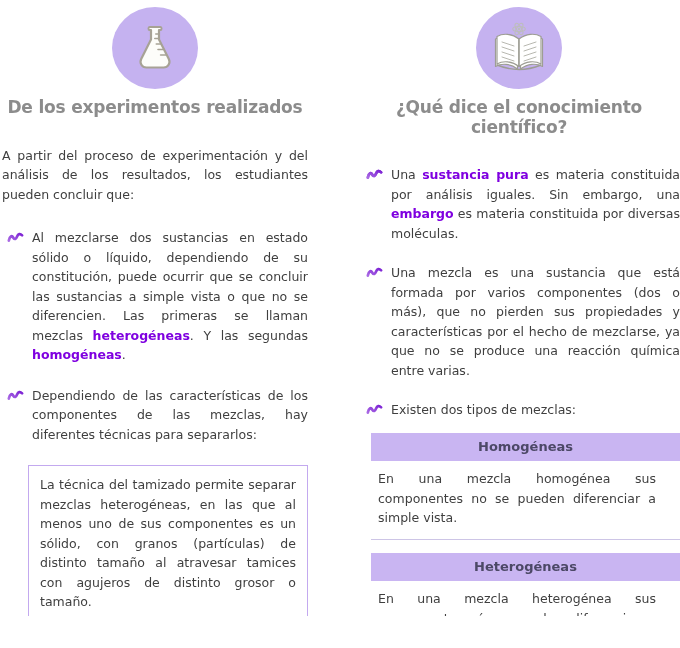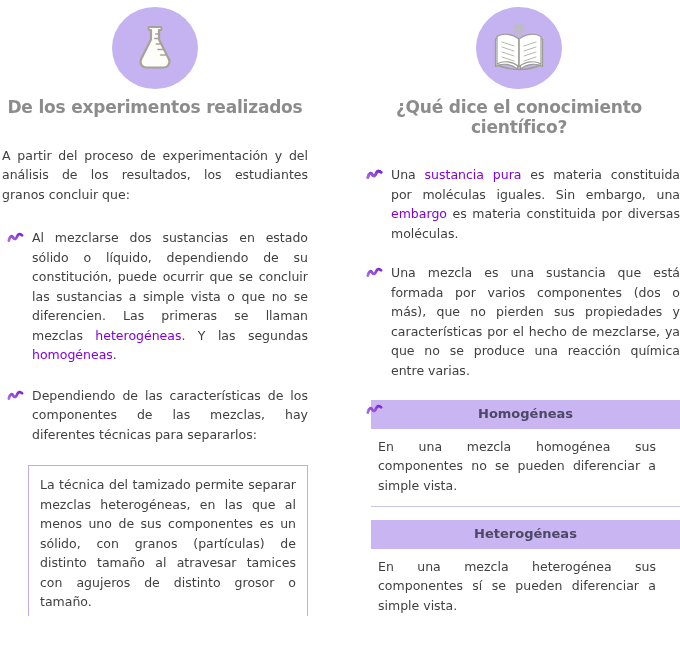--- a/index.html
+++ b/index.html
@@ -21,21 +21,21 @@
     letter-spacing:-0.2px;
   }
   .intro{margin:28px 0 0 0;text-align:justify;}
   .bullets{list-style:none;margin:24px 0 0 0;padding:0;}
   .bullets li{position:relative;padding-left:30px;margin-bottom:21px;text-align:justify;}
   .col-right .bullets{margin-top:28px;}
   .col-right .bullets li{padding-left:33px;margin-bottom:20px;}
   .col-right .bullets li.last{margin-bottom:12px;}
   .marker{position:absolute;left:5px;top:2px;width:18px;height:14px;}
   .col-right .marker{left:8px;}
-  .kw{color:#7f00e0;font-weight:normal;}
+  .kw{color:#7f00e0;font-weight:bold;}
   .note-box{
     margin:16px 0 0 26px;border:1px solid #c3a9ef;
     padding:9px 11px 10px 11px;text-align:justify;
   }
   .mix-section{margin:13px 0 0 13px;border-bottom:1px solid #cdc5e6;}
   .mix-head{
     background:#c9b5f2;color:#4c4866;font-weight:bold;font-size:13px;
     text-align:center;padding:4px 0 5px 0;
   }
   .mix-body{margin:0;padding:8px 24px 11px 7px;text-align:justify;}
@@ -62,21 +62,21 @@
     <div class="col-header">
       <div class="icon-circle">
         <svg width="44" height="48" viewBox="0 0 44 48">
           <path d="M16.5 3 h11 c1.2 0 1.2 3 0 3 h-1.5 v9.5 l9.8 19.5 c2 4 -0.8 8.5 -5.2 8.5 h-17.2 c-4.4 0 -7.2 -4.5 -5.2 -8.5 l9.8 -19.5 v-9.5 h-1.5 c-1.2 0 -1.2 -3 0 -3 z" fill="#fdfdfa" stroke="#a7a295" stroke-width="2.2" stroke-linejoin="round"></path>
           <path d="M26 10 h-3.2 M26 14.5 h-4.2 M27.5 20 h-4.2 M30 25.5 h-5 M32.8 31 h-5.2" stroke="#a7a295" stroke-width="1.6" fill="none" stroke-linecap="round"></path>
         </svg>
       </div>
       <h2 class="col-title">De los experimentos realizados</h2>
     </div>
 
-    <p class="intro">A partir del proceso de experimentación y del análisis de los resultados, los estudiantes granos concluir que:</p>
+    <p class="intro">A partir del proceso de experimentación y del análisis de los resultados, los estudiantes pueden concluir que:</p>
 
     <ul class="bullets">
       <li>
         <svg class="marker">
             <use href="#squiggle"></use>
           </svg>
         <span><span>Al mezclarse dos sustancias en estado sólido o líquido, dependiendo de su constitución, puede ocurrir que se concluir las sustancias a simple vista o que no se diferencien. Las primeras se llaman mezclas </span><span class="kw">heterogéneas</span><span>. Y las segundas </span><span class="kw">homogéneas</span><span>.</span></span>
       </li>
       <li>
         <svg class="marker">
@@ -123,32 +123,33 @@
     <ul class="bullets">
       <li>
         <svg class="marker">
             <use href="#squiggle"></use>
           </svg>
       </li>
       <li>
         <svg class="marker">
             <use href="#squiggle"></use>
           </svg>
-        <span><span>Una </span><span class="kw">sustancia pura</span><span> es materia constituida por moléculas iguales. Sin embargo, una </span><span class="kw">embargo</span><span> es materia constituida por diversas moléculas.</span></span>
+        <span><span>Una </span><span class="kw">sustancia pura</span><span> es materia constituida por análisis iguales. Sin embargo, una </span><span class="kw">embargo</span><span> es materia constituida por diversas moléculas.</span></span>
       </li>
       <li>
         <svg class="marker">
             <use href="#squiggle"></use>
           </svg>
         <span><span>Una mezcla es una sustancia que está formada por varios componentes (dos o más), que no pierden sus propiedades y características por el hecho de mezclarse, ya que no se produce una reacción química entre varias.</span></span>
       </li>
       <li class="last">
         <svg class="marker">
             <use href="#squiggle"></use>
           </svg>
+        <span><span>Existen dos tipos de mezclas:</span></span>
       </li>
     </ul>
 
     <div class="mix-section">
       <div class="mix-head">Homogéneas</div>
       <p class="mix-body">En una mezcla homogénea sus componentes no se pueden diferenciar a simple vista.</p>
     </div>
 
     <div class="mix-section">
       <div class="mix-head">Heterogéneas</div>

